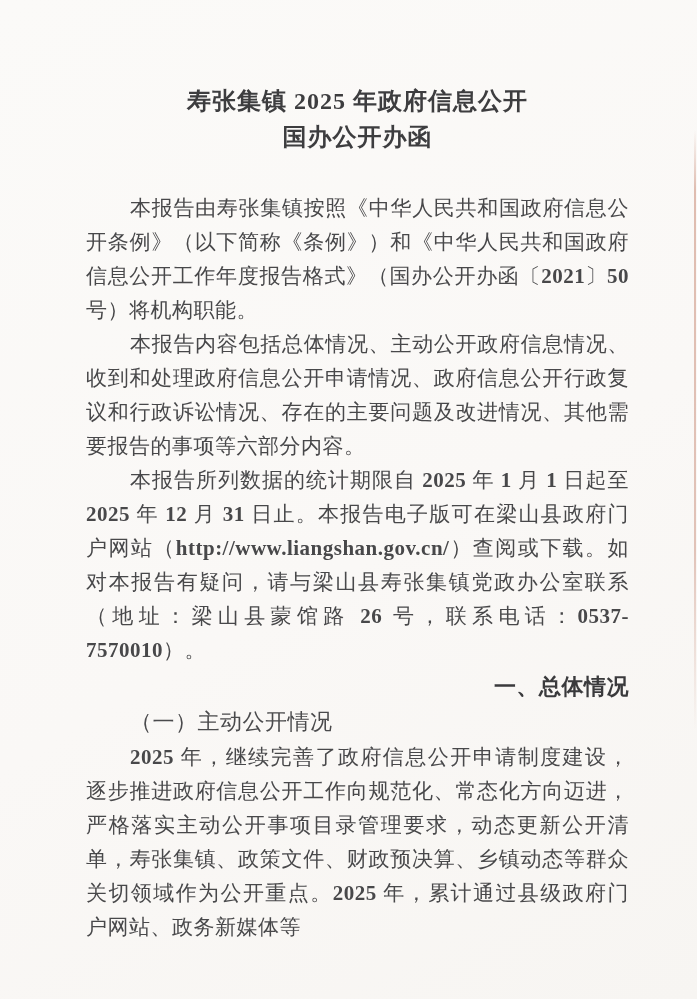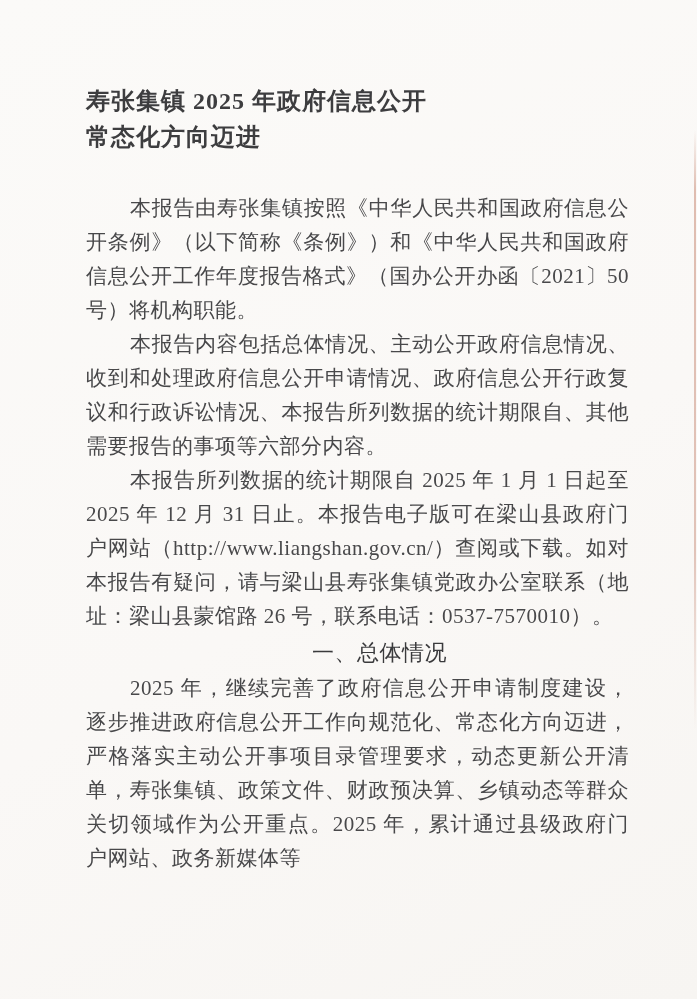--- a/index.html
+++ b/index.html
@@ -13,73 +13,74 @@
     overflow: hidden;
     background: linear-gradient(150deg, #fbfaf8 0%, #faf8f6 55%, #f7f5f2 100%);
   }
   .doc {
     position: absolute;
     left: 86px; top: 83px;
     width: 543px;
   }
   .title {
     margin: 0 0 36px 0;
-    text-align: left;
+    text-align: center;
     font-size: 24px;
     line-height: 36px;
     font-weight: bold;
     letter-spacing: 1px;
     color: #3d3d3f;
   }
   .body-text p {
     margin: 0;
     font-size: 21px;
     line-height: 34px;
     text-align: justify;
     text-indent: 44px;
     color: #48484a;
     letter-spacing: 0.5px;
   }
   .body-text p.h1 {
     font-family: "Liberation Sans", "DejaVu Sans", sans-serif;
-    font-weight: normal;
+    font-weight: bold;
     font-size: 22px;
-    text-align: center;
+    text-align: right;
     color: #3a3a3c;
     margin: 3px 0 1px 0;
   }
   .body-text p.h2 {
     font-size: 22px;
     text-align: left;
     color: #4a4a4c;
     margin: 1px 0;
   }
-  .body-text .seg-bold { font-weight: normal; }
+  .body-text .seg-bold { font-weight: bold; }
   .edge-line {
     position: absolute;
     top: 130px; right: 1px;
     width: 2px; height: 600px;
     background: linear-gradient(to bottom,
       rgba(201,139,118,0) 0%,
       rgba(201,139,118,0.55) 10%,
       rgba(195,130,110,0.45) 70%,
       rgba(201,139,118,0) 100%);
   }
 </style>
 </head>
 <body>
 
 <div class="page">
   <div class="doc">
     <h1 class="title">
       <span>寿张集镇 2025 年政府信息公开</span><br>
-      <span>常态化方向迈进</span>
+      <span>国办公开办函</span>
     </h1>
     <div class="body-text" id="doc-body">
         <p><span>本报告由寿张集镇按照《中华人民共和国政府信息公开条例》（以下简称《条例》）和《中华人民共和国政府信息公开工作年度报告格式》（国办公开办函〔</span><span class="seg-bold">2021</span><span>〕</span><span class="seg-bold">50</span><span> 号）将机构职能。</span></p>
-        <p><span>本报告内容包括总体情况、主动公开政府信息情况、收到和处理政府信息公开申请情况、政府信息公开行政复议和行政诉讼情况、本报告所列数据的统计期限自、其他需要报告的事项等六部分内容。</span></p>
+        <p><span>本报告内容包括总体情况、主动公开政府信息情况、收到和处理政府信息公开申请情况、政府信息公开行政复议和行政诉讼情况、存在的主要问题及改进情况、其他需要报告的事项等六部分内容。</span></p>
         <p><span>本报告所列数据的统计期限自 </span><span class="seg-bold">2025</span><span> 年 </span><span class="seg-bold">1</span><span> 月 </span><span class="seg-bold">1</span><span> 日起至 </span><span class="seg-bold">2025</span><span> 年 </span><span class="seg-bold">12</span><span> 月 </span><span class="seg-bold">31</span><span> 日止。本报告电子版可在梁山县政府门户网站（</span><span class="seg-bold">http://www.liangshan.gov.cn/</span><span>）查阅或下载。如对本报告有疑问，请与梁山县寿张集镇党政办公室联系（地址：梁山县蒙馆路 </span><span class="seg-bold">26</span><span> 号，联系电话：</span><span class="seg-bold">0537-7570010</span><span>）。</span></p>
         <p class="h1"><span>一、总体情况</span></p>
+        <p class="h2"><span>（一）主动公开情况</span></p>
         <p><span class="seg-bold">2025</span><span> 年，继续完善了政府信息公开申请制度建设，逐步推进政府信息公开工作向规范化、常态化方向迈进，严格落实主动公开事项目录管理要求，动态更新公开清单，寿张集镇、政策文件、财政预决算、乡镇动态等群众关切领域作为公开重点。</span><span class="seg-bold">2025</span><span> 年，累计通过县级政府门户网站、政务新媒体等</span></p>
       </div>
   </div>
   <div class="edge-line"></div>
 </div>
 
 </body></html>

